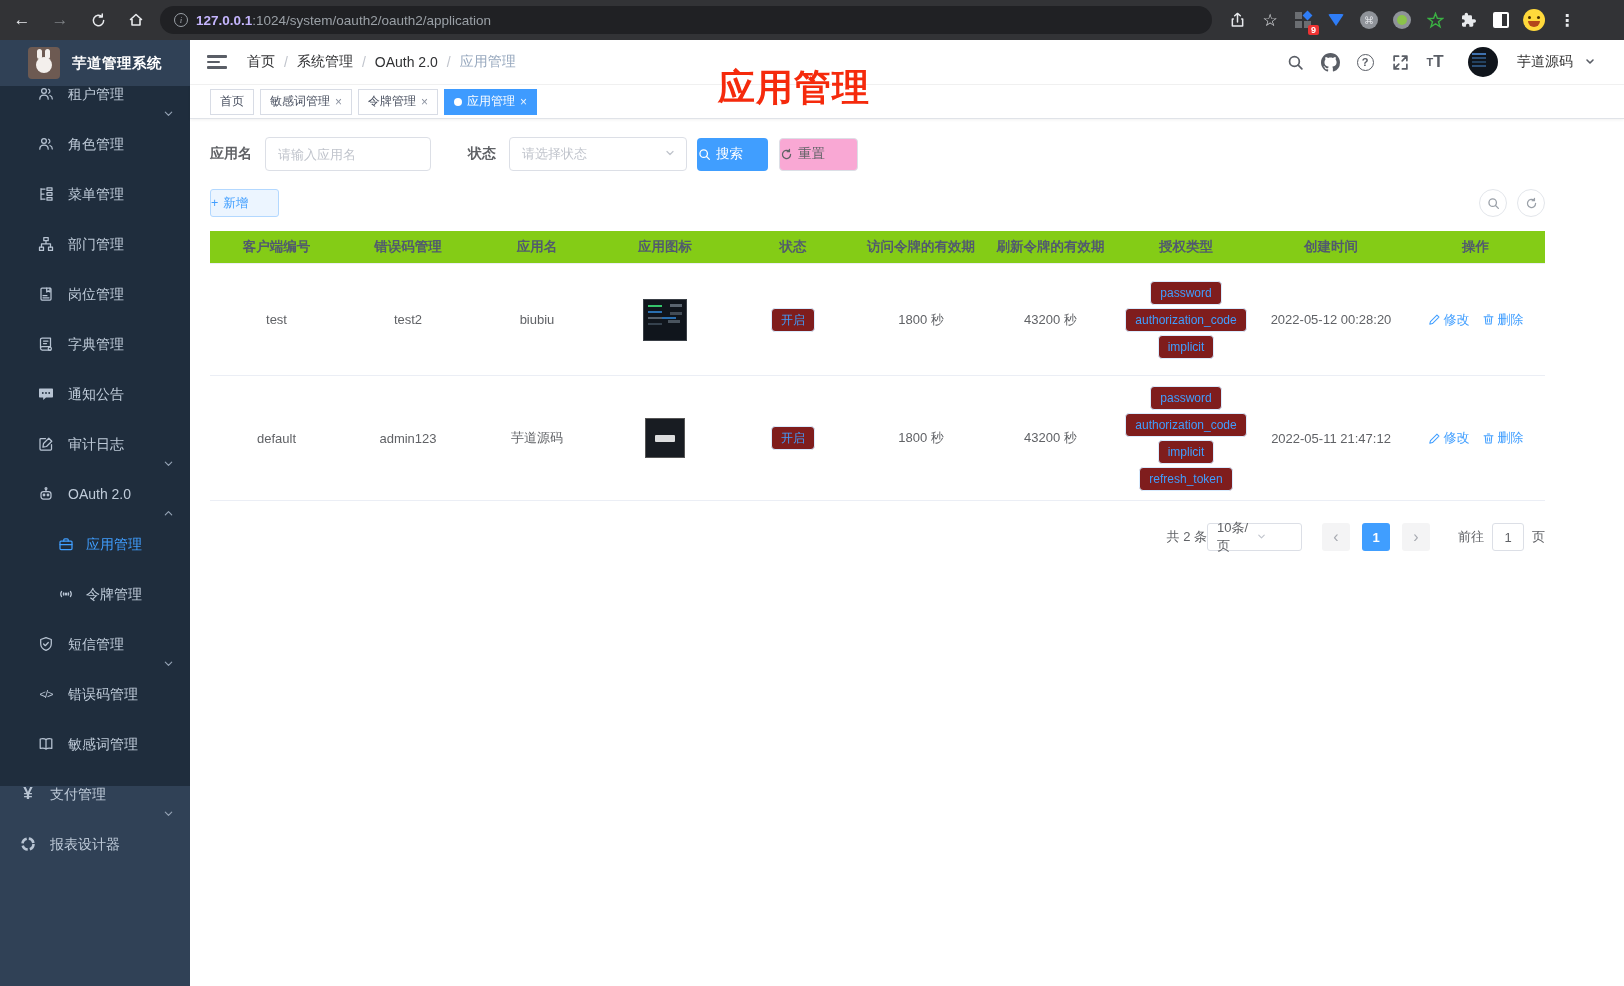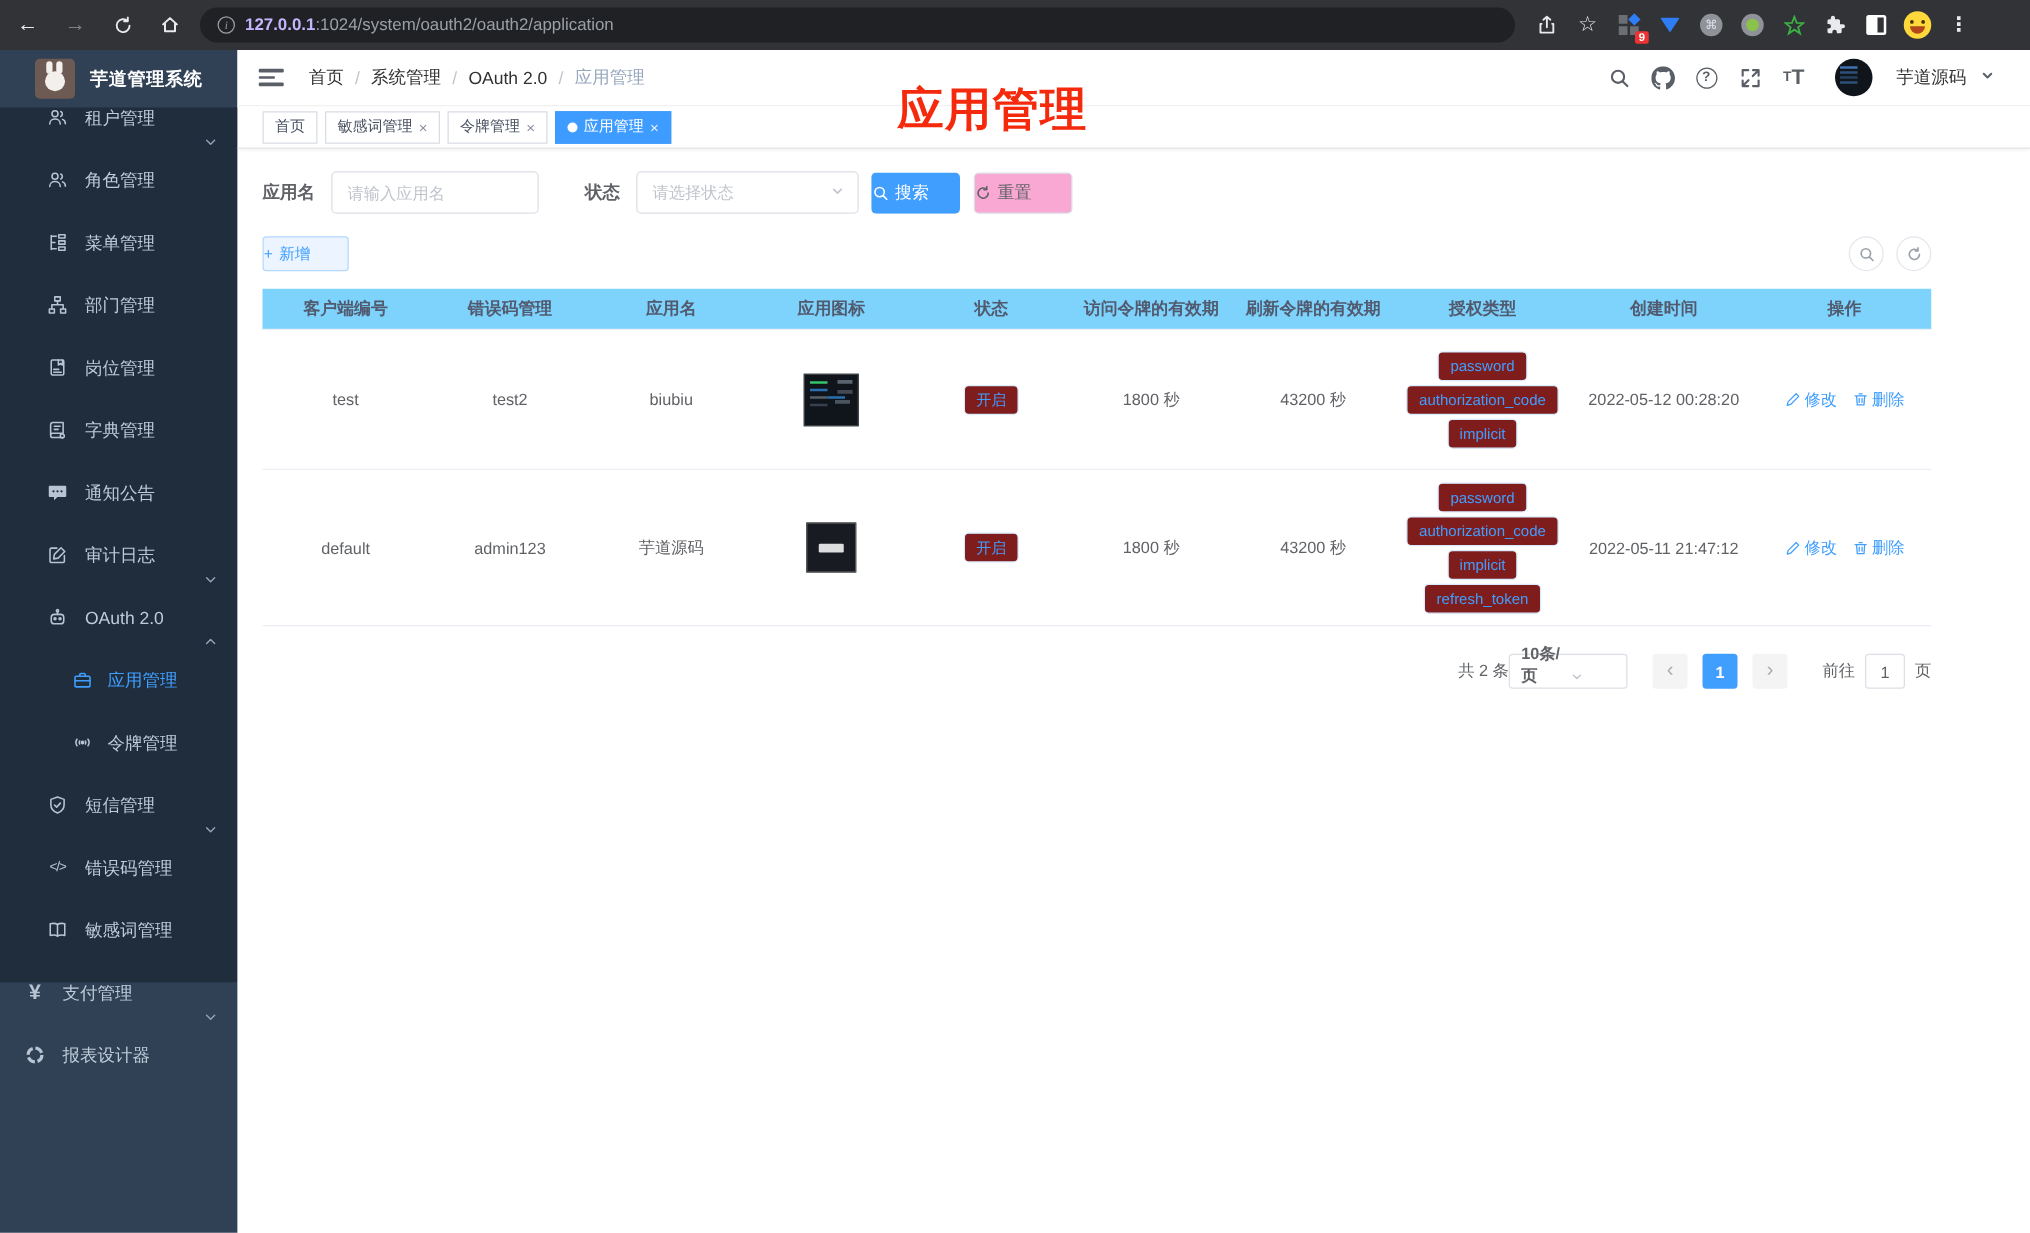--- a/index.html
+++ b/index.html
@@ -87,39 +87,39 @@
   .btn { height:33px; border-radius:4px; font-size:13.5px; display:inline-flex; align-items:center; justify-content:flex-start; gap:5px; cursor:pointer; border:1px solid transparent; }
   .btn-primary { background:#409eff; color:#fff; width:71px; }
   .btn-plain { background:#f9a8d4; color:#606266; border-color:#dcdfe6; width:79px; }
   .btn-add { background:#ecf5ff; color:#409eff; border-color:#b3d8ff; height:28px; width:69px; font-size:12.5px; border-radius:3px; }
   .addrow { width:1335px; margin-top:18px; display:flex; align-items:center; }
   .tool-circles { margin-left:auto; display:flex; gap:10px; }
   .circ { width:28px; height:28px; border-radius:50%; border:1px solid #e3e6eb; display:flex; align-items:center; justify-content:center; color:#9aa0a8; cursor:pointer; background:#fff; }
 
   
   .table { width:1335px; margin-top:14px; font-size:13px; color:#606266; }
-  .thead { display:flex; background:#7dd3fc; height:33px; align-items:center; color:#515a6e; font-weight:bold; font-size:13.5px; border-bottom:1px solid #ebeef5; }
+  .thead { display:flex; background:#84cc16; height:33px; align-items:center; color:#515a6e; font-weight:bold; font-size:13.5px; border-bottom:1px solid #ebeef5; }
   .trow { display:flex; align-items:center; border-bottom:1px solid #ebeef5; }
   .trow.r1 { height:112px; } .trow.r2 { height:125px; }
   .cell { display:flex; align-items:center; justify-content:center; text-align:center; flex:none; flex-direction:column; gap:3px; }
   .c0{width:133px}.c1{width:130px}.c2{width:128px}.c3{width:128px}.c4{width:128px}.c5{width:128px}.c6{width:131px}.c7{width:140px}.c8{width:150px}.c9{width:139px}
   .thead .cell { flex-direction:row; }
   .chip { background:#7f1d1d; border:1px solid #d9ecff; color:#409eff; border-radius:4px; height:24px; line-height:22px; padding:0 9px; font-size:12px; white-space:nowrap; max-width:124px; overflow:hidden; }
   .appicon1 { width:44px; height:42px; background:#10151c; border:1px solid #3a3f46; position:relative; }
   .appicon1:before { content:""; position:absolute; left:4px; top:5px; width:14px; height:2px; background:#35c46a; box-shadow:0 6px 0 #2a6fb0, 0 12px 0 #55606b, 0 18px 0 #35414d, 14px 12px 0 #2a6fb0; }
   .appicon1:after { content:""; position:absolute; right:4px; top:4px; width:12px; height:3px; background:#5a646f; box-shadow:0 8px 0 #424b55, -2px 16px 0 #4a545e; }
   .appicon2 { width:40px; height:40px; background:#181c22; border:1px solid #555; position:relative; }
   .appicon2:before { content:""; position:absolute; left:9px; top:16px; width:20px; height:7px; background:rgba(255,255,255,.85); border-radius:1px; }
   .ops { display:flex; flex-direction:row !important; gap:12px; color:#409eff; }
   .op { display:flex; align-items:center; gap:3px; cursor:pointer; white-space:nowrap; }
 
   
   .pager { width:1335px; margin-top:22px; display:flex; align-items:center; justify-content:flex-end; gap:0; font-size:13px; color:#606266; }
   .pg-total { }
-  .pg-size { width:95px; height:28px; border:1px solid #dcdfe6; border-radius:3px; display:flex; align-items:flex-end; padding:0 7px 0 9px; color:#606266; cursor:pointer;font-weight:bold; }
+  .pg-size { width:95px; height:28px; border:1px solid #dcdfe6; border-radius:3px; display:flex; align-items:center; padding:0 7px 0 9px; color:#606266; cursor:pointer; }
   .pg-size span { flex:1; }
   .pg-btn { width:28px; height:28px; background:#f4f4f5; border-radius:3px; display:flex; align-items:center; justify-content:center; color:#a8abb2; font-size:16px; cursor:pointer; }
   .pg-cur { width:28px; height:28px; background:#409eff; color:#fff; border-radius:3px; display:flex; align-items:center; justify-content:center; font-weight:bold; cursor:pointer; }
   .pg-prev { margin-left:20px; } .pg-cur { margin-left:12px; } .pg-next { margin-left:12px; }
   .pg-goto { margin-left:28px; }
   .pg-input { width:32px; height:28px; border:1px solid #dcdfe6; border-radius:3px; text-align:center; font-size:13px; color:#606266; margin:0 8px; outline:none; }
   svg.s { stroke:currentColor; fill:none; stroke-width:1.6; stroke-linecap:round; stroke-linejoin:round; }
 </style>
 </head>
 <body>

